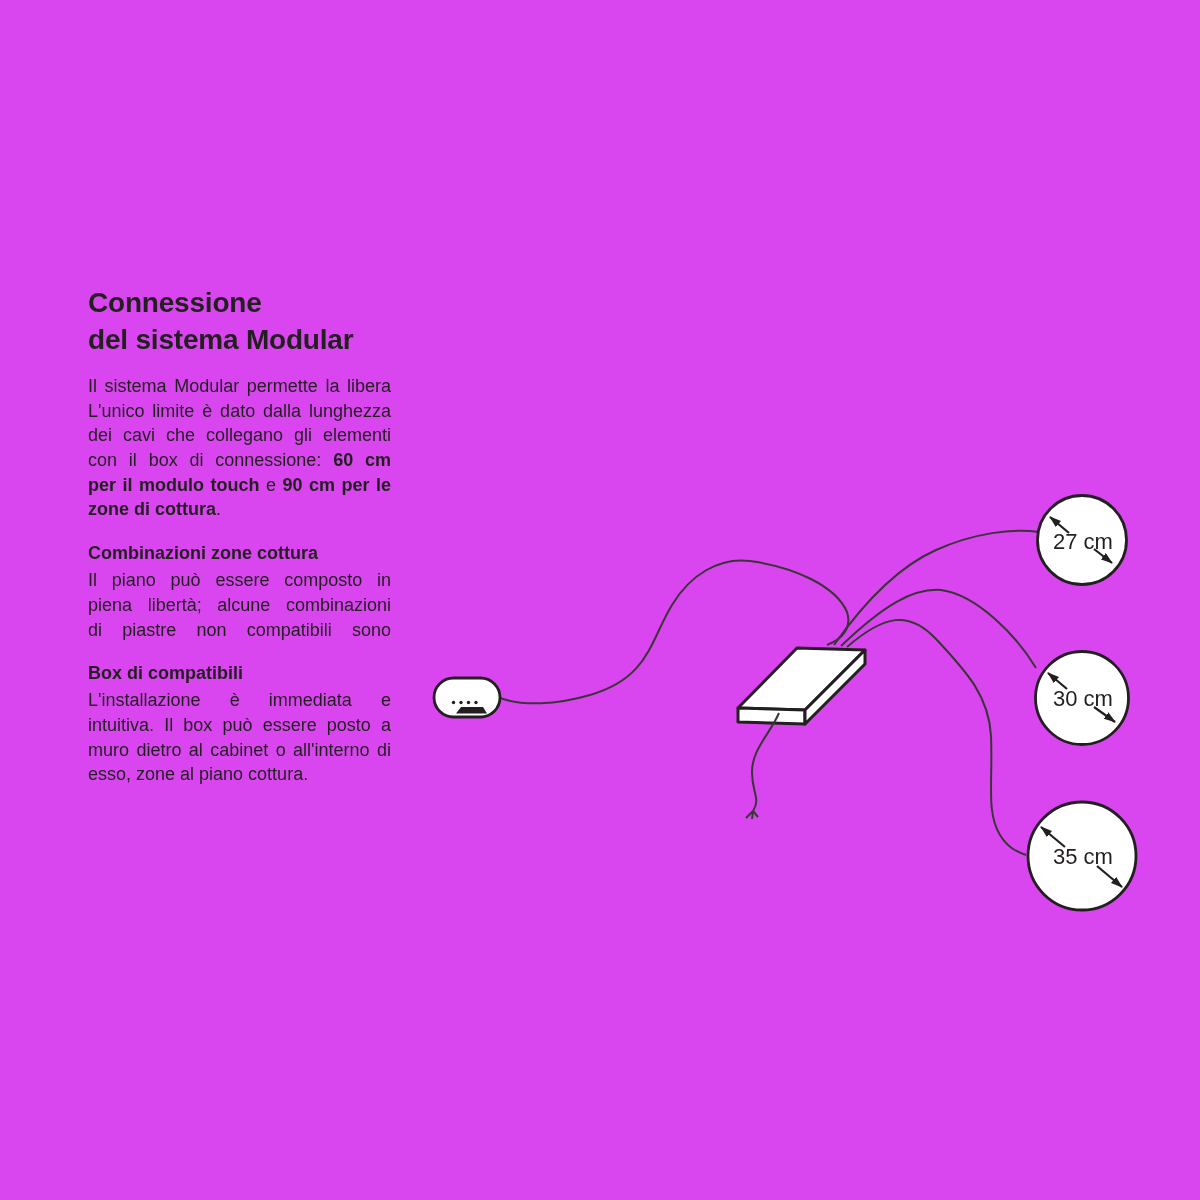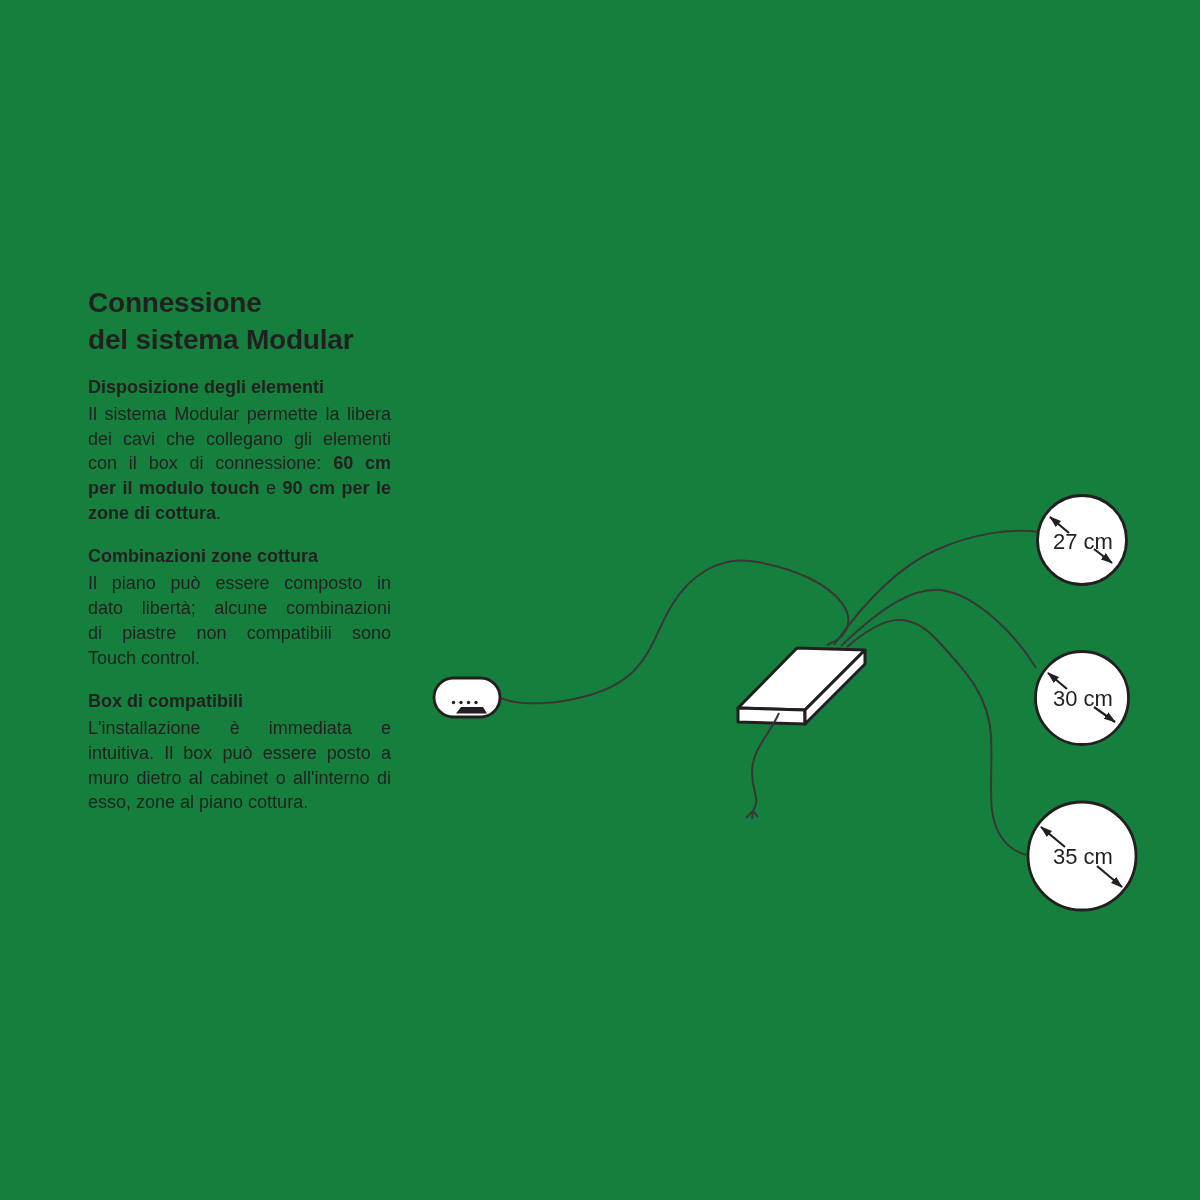--- a/index.html
+++ b/index.html
@@ -1,17 +1,17 @@
 <!DOCTYPE html>
 <html><head>
 <meta charset="utf-8">
 <style>
   html,body { margin:0; padding:0; background:#fff; }
   .page {
-    position:relative; width:1200px; height:1200px; background:#15803d;
+    position:relative; width:1200px; height:1200px; background:#d946ef;
     font-family:"Liberation Sans","DejaVu Sans",sans-serif; color:#231f20; overflow:hidden;
   }
   .text-col { position:absolute; left:88px; top:284px; width:303px; }
   .title { font-weight:bold; font-size:28px; line-height:37px; letter-spacing:-0.2px; }
   .section { margin-top:16px; }
   .section + .section { margin-top:18px; }
   .section h2 { margin:0 0 2px 0; font-size:18px; line-height:26px; font-weight:bold; }
   .line {
     font-size:18px; line-height:24.7px; height:24.7px;
     white-space:nowrap; text-align:justify; text-align-last:justify;
@@ -29,33 +29,32 @@
 
 <div class="page">
 
   <div class="text-col">
     <div class="title">
       <div>Connessione</div>
       <div>del sistema Modular</div>
     </div>
     <div>
         <div class="section">
-          <h2>Disposizione degli elementi</h2>
           <div class="line"><span>Il sistema Modular permette la libera</span></div>
+          <div class="line"><span>L'unico limite è dato dalla lunghezza</span></div>
           <div class="line"><span>dei cavi che collegano gli elementi</span></div>
           <div class="line"><span>con il box di connessione: </span><span class="b">60 cm</span></div>
           <div class="line"><span class="b">per il modulo touch</span><span> e </span><span class="b">90 cm per le</span></div>
           <div class="line last"><span class="b">zone di cottura</span><span>.</span></div>
         </div>
         <div class="section">
           <h2>Combinazioni zone cottura</h2>
           <div class="line"><span>Il piano può essere composto in</span></div>
-          <div class="line"><span>dato libertà; alcune combinazioni</span></div>
+          <div class="line"><span>piena libertà; alcune combinazioni</span></div>
           <div class="line"><span>di piastre non compatibili sono</span></div>
-          <div class="line last"><span>Touch control.</span></div>
         </div>
         <div class="section">
           <h2>Box di compatibili</h2>
           <div class="line"><span>L'installazione è immediata e</span></div>
           <div class="line"><span>intuitiva. Il box può essere posto a</span></div>
           <div class="line"><span>muro dietro al cabinet o all'interno di</span></div>
           <div class="line last"><span>esso, zone al piano cottura.</span></div>
         </div>
       </div>
   </div>

